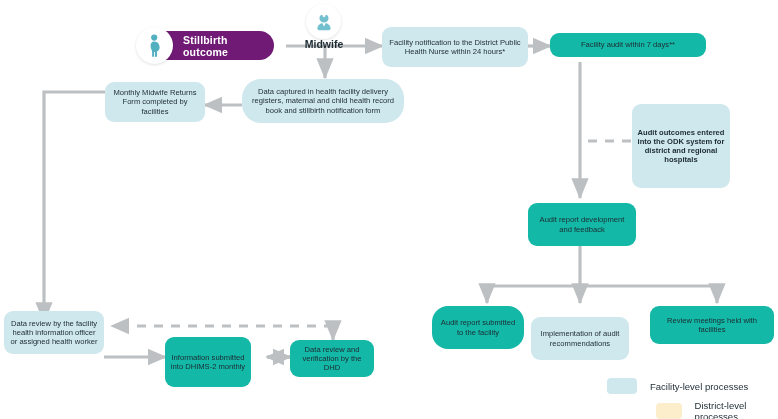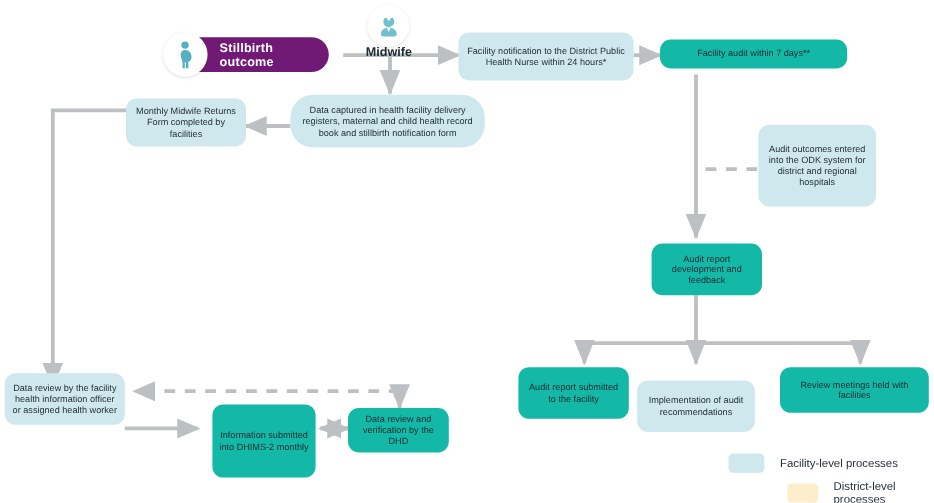--- a/index.html
+++ b/index.html
@@ -105,53 +105,53 @@
   <div class="caption" style="left:288px;top:38px;width:72px;font-size:10.5px;">Midwife</div>
 
   <div class="box blue" style="left:382px;top:27px;width:146px;height:40px;font-size:7.6px;">
     <span>Facility notification to the District Public Health Nurse within 24 hours*</span>
   </div>
 
   <div class="box cream" style="left:550px;top:33px;width:156px;height:24px;font-size:7.6px;">
     <span>Facility audit within 7 days**</span>
   </div>
 
-  <div class="box blue" style="left:632px;top:104px;width:98px;height:68px;font-size:7.6px;">
+  <div class="box blue" style="left:632px;top:104px;width:98px;height:84px;font-size:7.6px;font-weight:bold;">
     <span>Audit outcomes entered into the ODK system for district and regional hospitals</span>
   </div>
 
   <div class="box blue" style="left:242px;top:79px;width:162px;height:44px;font-size:7.6px;border-radius:19px;">
     <span>Data captured in health facility delivery registers, maternal and child health record book and stillbirth notification form</span>
   </div>
 
   <div class="box blue" style="left:105px;top:82px;width:100px;height:40px;font-size:7.6px;">
     <span>Monthly Midwife Returns Form completed by facilities</span>
   </div>
 
-  <div class="box cream" style="left:543px;top:203px;width:92px;height:43px;font-size:7.6px;">
+  <div class="box cream" style="left:528px;top:203px;width:108px;height:43px;font-size:7.6px;">
     <span>Audit report development and feedback</span>
   </div>
 
-  <div class="box cream" style="left:432px;top:306px;width:92px;height:43px;font-size:7.6px;">
+  <div class="box cream" style="left:432px;top:306px;width:92px;height:43px;font-size:7.6px;border-radius:16px;">
     <span>Audit report submitted to the facility</span>
   </div>
 
   <div class="box blue" style="left:531px;top:306px;width:98px;height:43px;font-size:7.6px;margin-top:11px;">
     <span>Implementation of audit recommendations</span>
   </div>
 
   <div class="box cream" style="left:650px;top:306px;width:124px;height:38px;font-size:7.6px;">
     <span>Review meetings held with facilities</span>
   </div>
 
   <div class="box blue" style="left:4px;top:311px;width:100px;height:43px;font-size:7.6px;">
     <span>Data review by the facility health information officer or assigned health worker</span>
   </div>
 
-  <div class="box cream" style="left:177px;top:337px;width:86px;height:61px;font-size:7.6px;">
+  <div class="box cream" style="left:165px;top:337px;width:86px;height:50px;font-size:7.6px;">
     <span>Information submitted into DHIMS-2 monthly</span>
   </div>
 
   <div class="box cream" style="left:290px;top:340px;width:84px;height:37px;font-size:7.6px;">
     <span>Data review and verification  by the DHD</span>
   </div>
 
   <div class="legend" style="left:607px;top:378px;">
     <span class="swatch" style="background:#cfe8ee;"></span>
     <span class="ltext">Facility-level processes</span>

